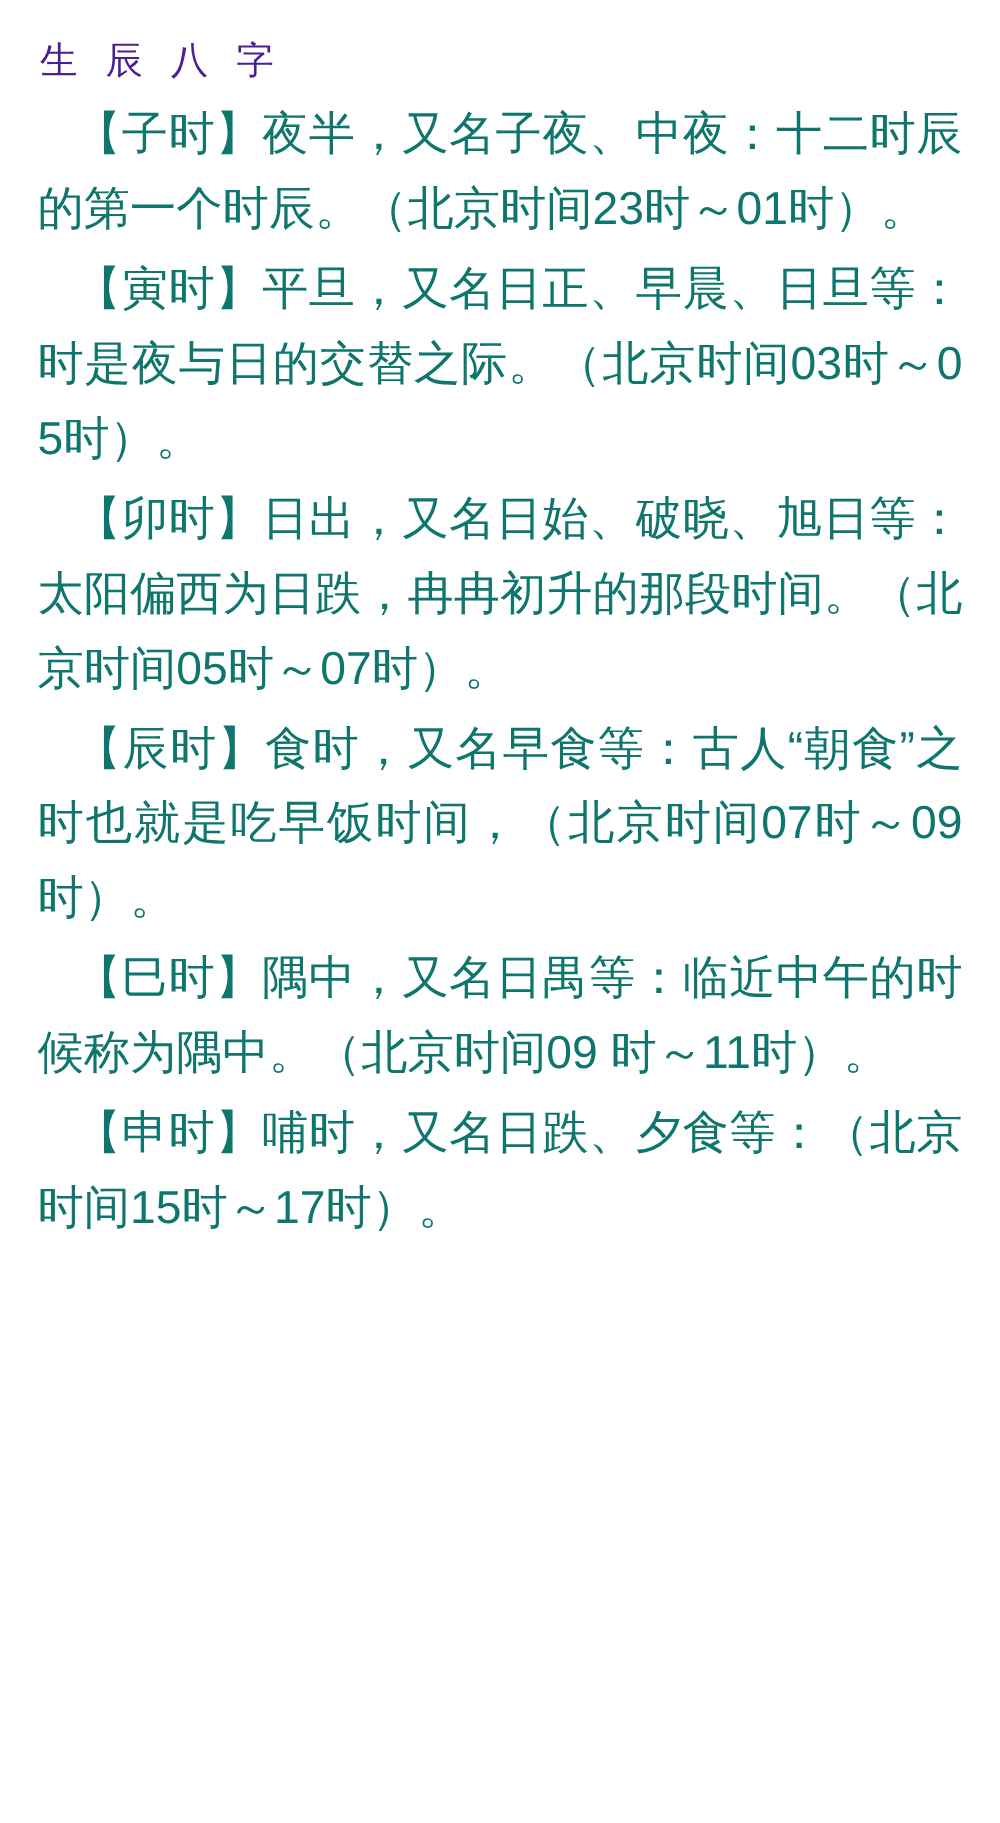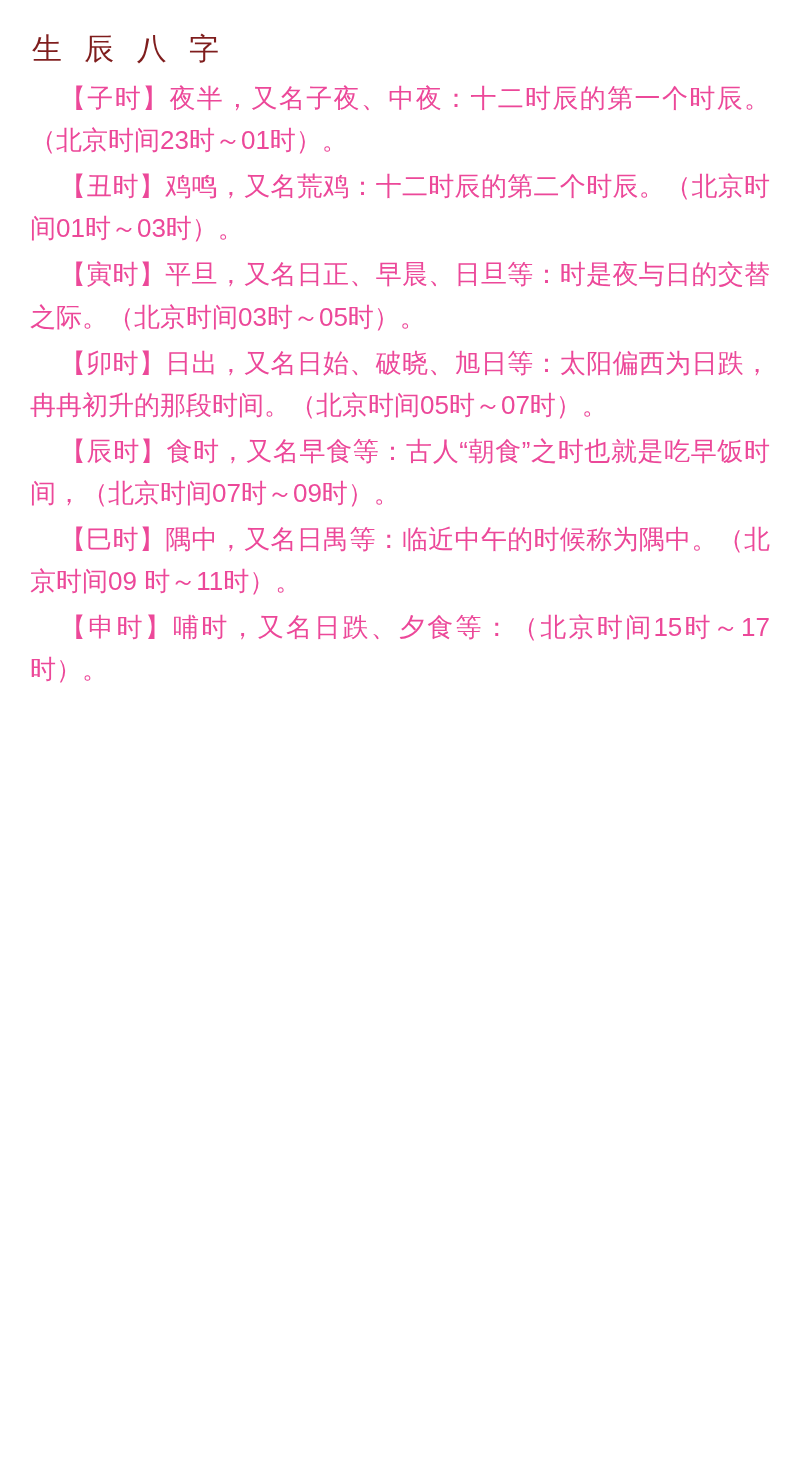--- a/index.html
+++ b/index.html
@@ -17,43 +17,42 @@
     width: 800px;
     min-height: 1458px;
     box-sizing: border-box;
     padding: 26px 30px 20px 30px;
     background: #ffffff;
   }
   .doc-title {
     font-size: 30px;
     line-height: 1.5;
     letter-spacing: 7px;
-    color: #7f1d1d;
+    color: #4c1d95;
     margin: 0 0 6px 2px;
     font-weight: 400;
   }
   .entry {
-    font-size: 26px;
+    font-size: 37px;
     line-height: 1.62;
-    color: #ec4899;
+    color: #0f766e;
     margin: 0 0 4px 0;
     text-indent: 30px;
     text-align: justify;
     word-break: break-all;
     letter-spacing: 0px;
   }
 </style>
 </head>
 <body>
 
 <div class="page">
 
   <h1 class="doc-title">生 辰 八 字</h1>
 
   <p class="entry">【子时】夜半，又名子夜、中夜：十二时辰的第一个时辰。（北京时间23时～01时）。</p>
-  <p class="entry">【丑时】鸡鸣，又名荒鸡：十二时辰的第二个时辰。（北京时间01时～03时）。</p>
   <p class="entry">【寅时】平旦，又名日正、早晨、日旦等：时是夜与日的交替之际。（北京时间03时～05时）。</p>
   <p class="entry">【卯时】日出，又名日始、破晓、旭日等：太阳偏西为日跌，冉冉初升的那段时间。（北京时间05时～07时）。</p>
   <p class="entry">【辰时】食时，又名早食等：古人“朝食”之时也就是吃早饭时间，（北京时间07时～09时）。</p>
   <p class="entry">【巳时】隅中，又名日禺等：临近中午的时候称为隅中。（北京时间09 时～11时）。</p>
   <p class="entry">【申时】哺时，又名日跌、夕食等：（北京时间15时～17时）。</p>
 
 </div>
 
 </body></html>

